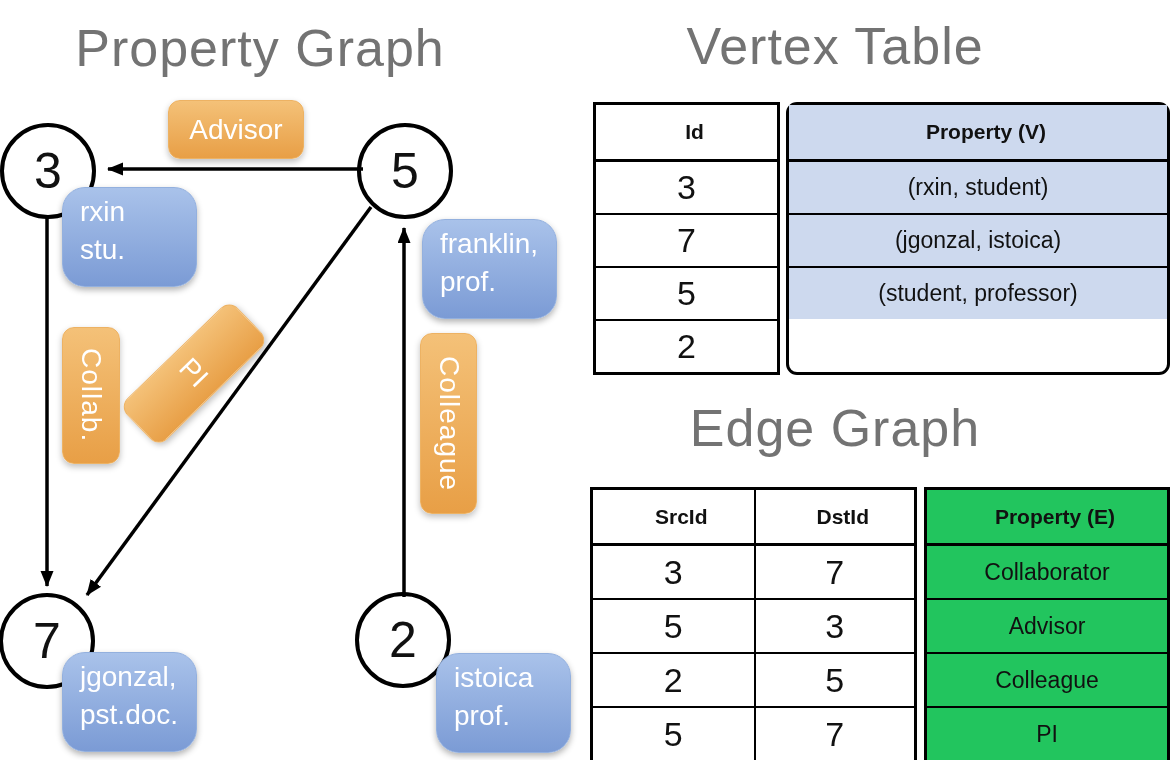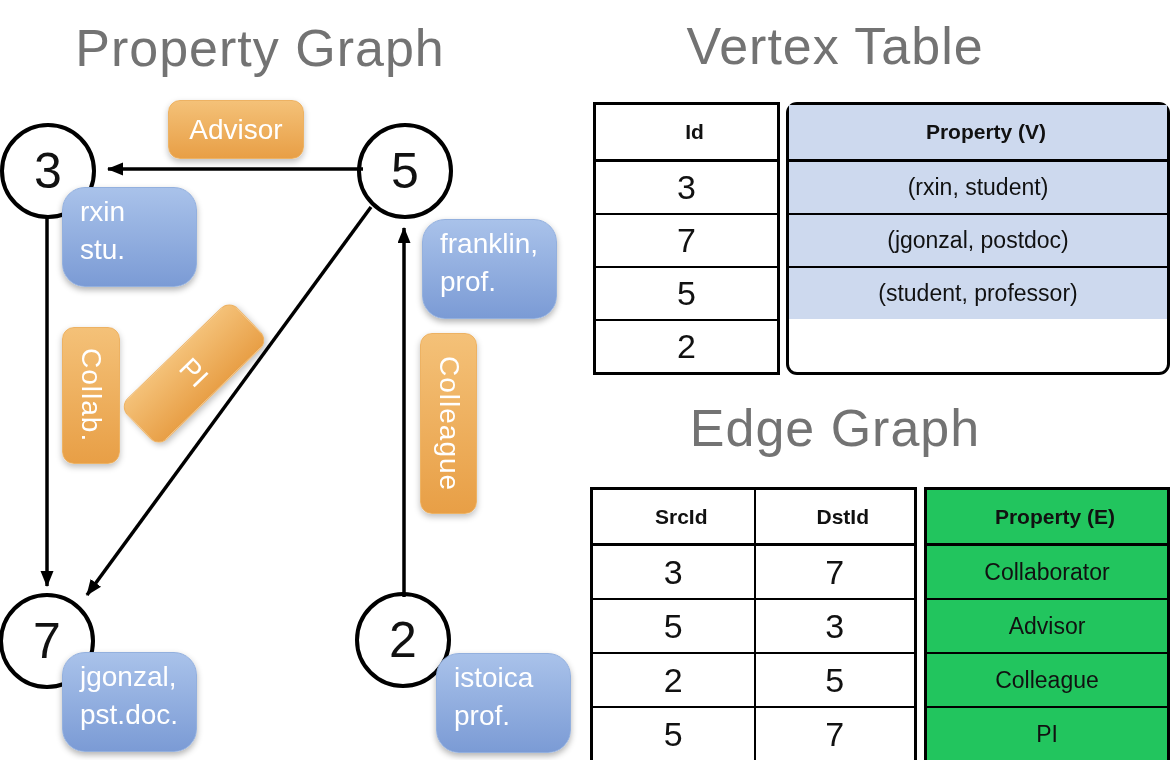--- a/index.html
+++ b/index.html
@@ -112,21 +112,21 @@
         <div class="cell hdr">Id</div>
         <div class="cell num">3</div>
         <div class="cell num">7</div>
         <div class="cell num">5</div>
         <div class="cell num">2</div>
       </div>
     <div class="gap6"></div>
     <div class="sub vt-prop">
         <div class="cell hdr">Property (V)</div>
         <div class="cell ">(rxin, student)</div>
-        <div class="cell ">(jgonzal, postdoc)</div>
+        <div class="cell ">(jgonzal, istoica)</div>
         <div class="cell ">(student, professor)</div>
       </div>
   </div>
 
   <div class="abs big-title" style="left:585px;top:398px;width:500px;">Edge Graph</div>
 
   <div class="tblwrap et" style="left:590px;top:487px;">
     <div class="sub et-left">
         <div class="cell hdr">SrcId</div>
         <div class="cell hdr dst">DstId</div>

